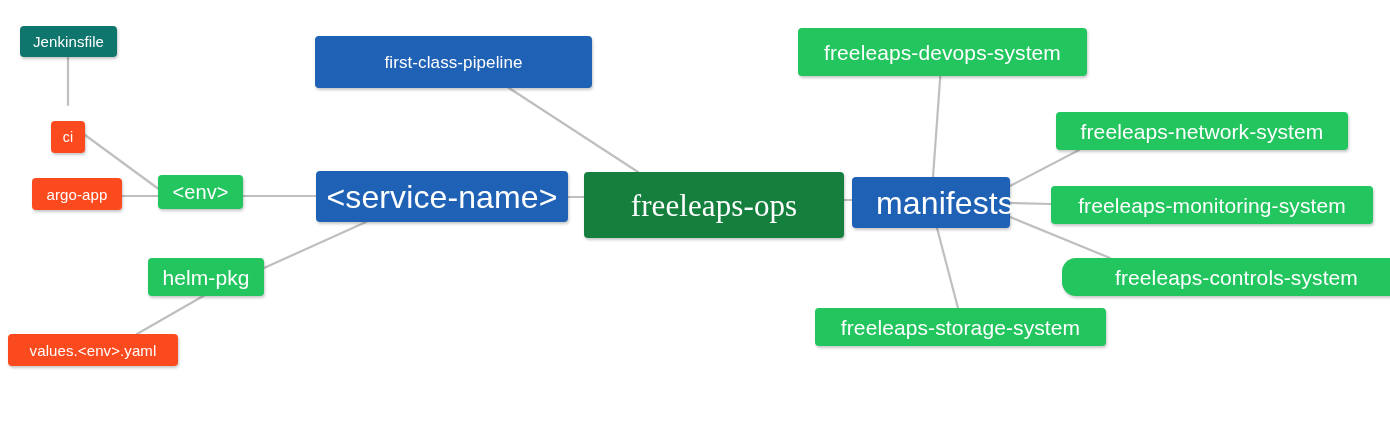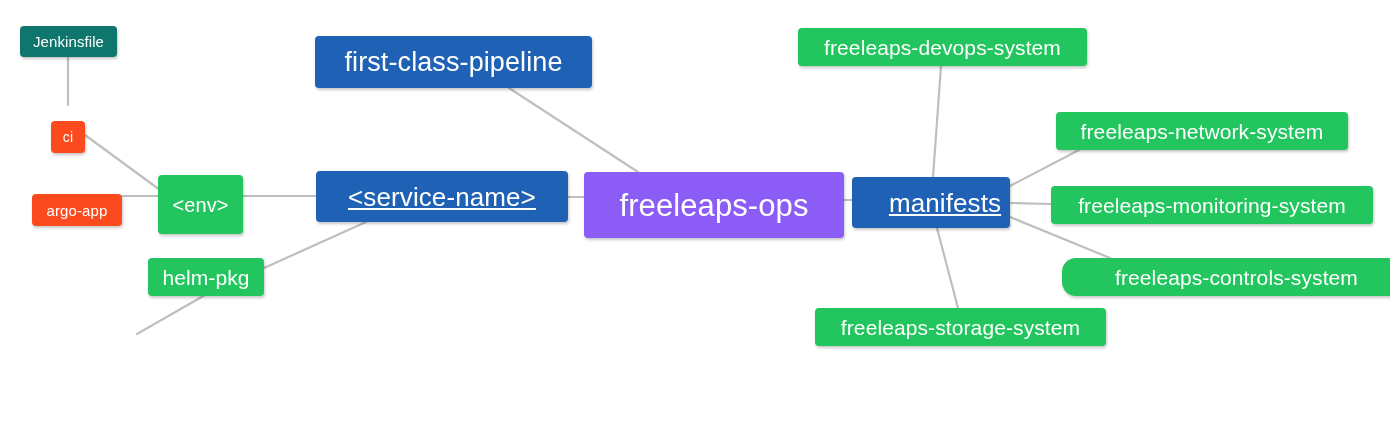--- a/index.html
+++ b/index.html
@@ -34,29 +34,29 @@
     align-items: center;
     justify-content: center;
     border-radius: 4px;
     color: #ffffff;
     white-space: nowrap;
     line-height: 1;
     box-shadow: 1px 2px 3px rgba(0,0,0,0.22);
     text-align: center;
     letter-spacing: 0.1px;
   }
-  .n-root      { background: #8b5cf6; }
+  .n-root      { background: #15803d; font-family: Liberation Serif, serif; }
   .n-blue      { background: #1f61b4; }
   .n-green     { background: #22c55e; }
   .n-orange    { background: #0f766e; }
   .n-red       { background: #fb4b1e; }
 
   .sz-root   { font-size: 31px; }
-  .sz-l1     { font-size: 27px; }
-  .sz-l1b    { font-size: 26px; text-decoration: underline; }
+  .sz-l1     { font-size: 17px; }
+  .sz-l1b    { font-size: 32px; }
   .sz-l2     { font-size: 21px; }
   .sz-l2s    { font-size: 20px; }
   .sz-sm     { font-size: 15px; }
   .sz-xs     { font-size: 14px; margin-top: 16px; }
 </style>
 </head>
 <body>
 
 <div id="canvas">
 
@@ -94,50 +94,53 @@
   </svg>
 
   <div class="node n-orange sz-sm" style="left:20px; top:26px; width:97px; height:31px;">
     <span>Jenkinsfile</span>
   </div>
 
   <div class="node n-red sz-xs" style="left:51px; top:105px; width:34px; height:32px;">
     <span>ci</span>
   </div>
 
-  <div class="node n-red sz-sm" style="left:32px; top:178px; width:90px; height:32px;margin-top:16px;">
+  <div class="node n-red sz-sm" style="left:32px; top:178px; width:90px; height:32px;">
     <span>argo-app</span>
   </div>
 
-  <div class="node n-green sz-l2s" style="left:158px; top:175px; width:85px; height:59px;">
+  <div class="node n-green sz-l2s" style="left:158px; top:175px; width:85px; height:34px;">
     <span>&lt;env&gt;</span>
   </div>
 
   <div class="node n-green sz-l2" style="left:148px; top:258px; width:116px; height:38px;">
     <span>helm-pkg</span>
   </div>
 
+  <div class="node n-red sz-sm" style="left:8px; top:334px; width:170px; height:32px;">
+    <span>values.&lt;env&gt;.yaml</span>
+  </div>
 
   <div class="node n-blue sz-l1" style="left:315px; top:36px; width:277px; height:52px;">
     <span>first-class-pipeline</span>
   </div>
 
   <div class="node n-blue sz-l1b" style="left:316px; top:171px; width:252px; height:51px;">
     <span>&lt;service-name&gt;</span>
   </div>
 
   <div class="node n-root sz-root" style="left:584px; top:172px; width:260px; height:66px;">
     <span>freeleaps-ops</span>
   </div>
 
   <div class="node n-blue sz-l1b" style="left:852px; top:177px; width:158px; height:51px;padding-left:28px;">
     <span>manifests</span>
   </div>
 
-  <div class="node n-green sz-l2" style="left:798px; top:28px; width:289px; height:38px;">
+  <div class="node n-green sz-l2" style="left:798px; top:28px; width:289px; height:48px;">
     <span>freeleaps-devops-system</span>
   </div>
 
   <div class="node n-green sz-l2" style="left:1056px; top:112px; width:292px; height:38px;">
     <span>freeleaps-network-system</span>
   </div>
 
   <div class="node n-green sz-l2" style="left:1051px; top:186px; width:322px; height:38px;">
     <span>freeleaps-monitoring-system</span>
   </div>

